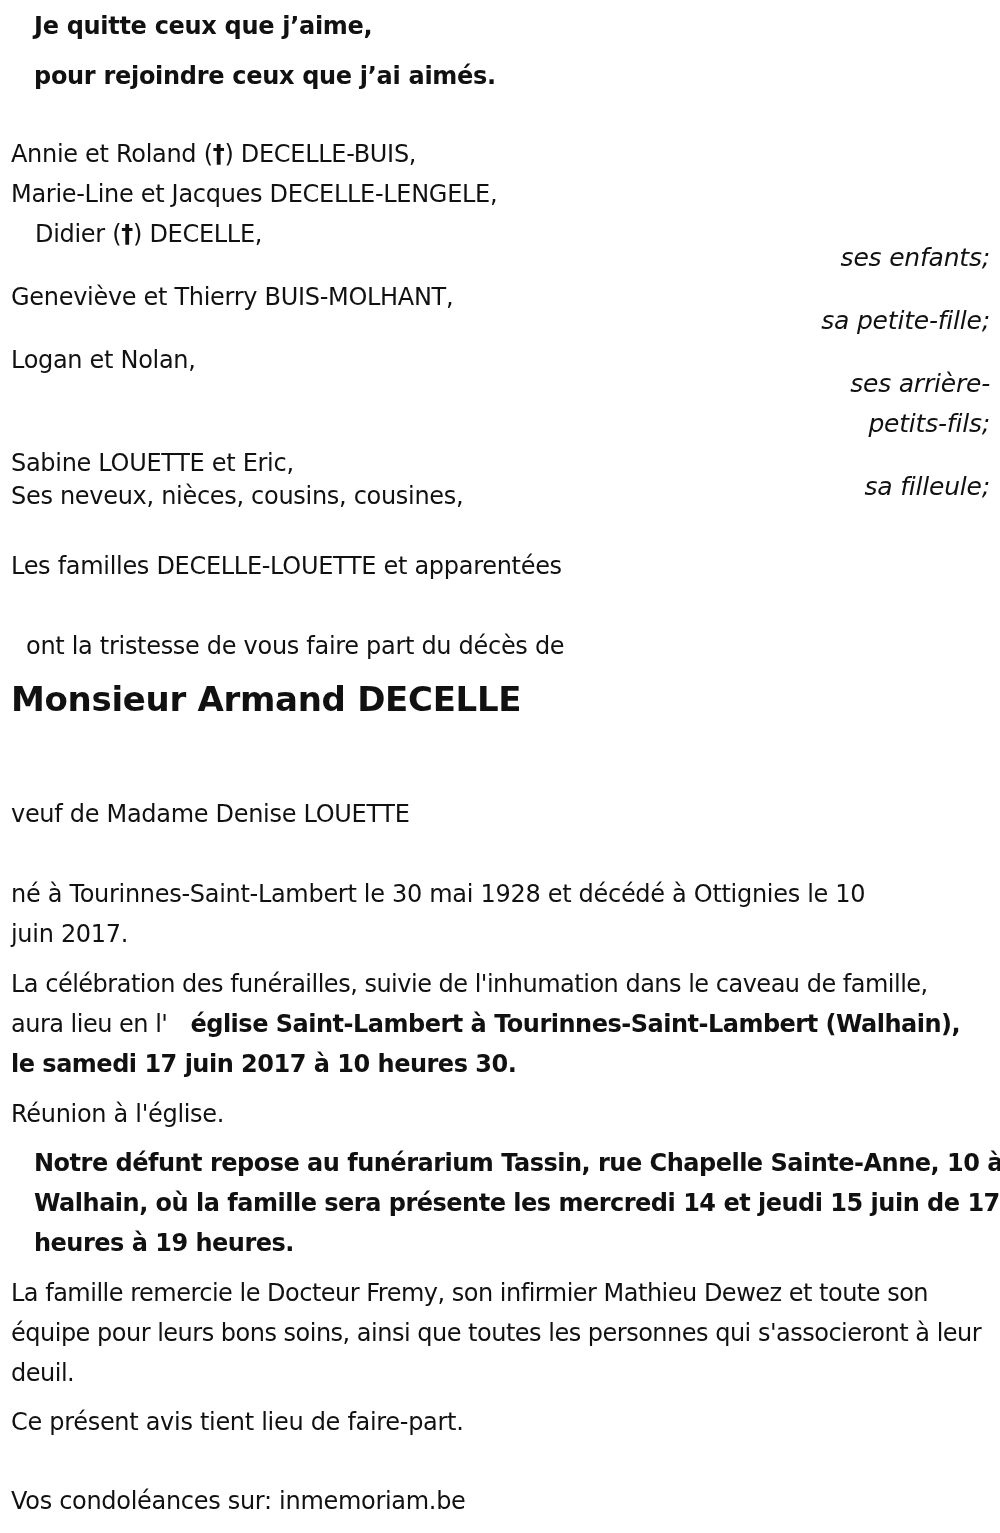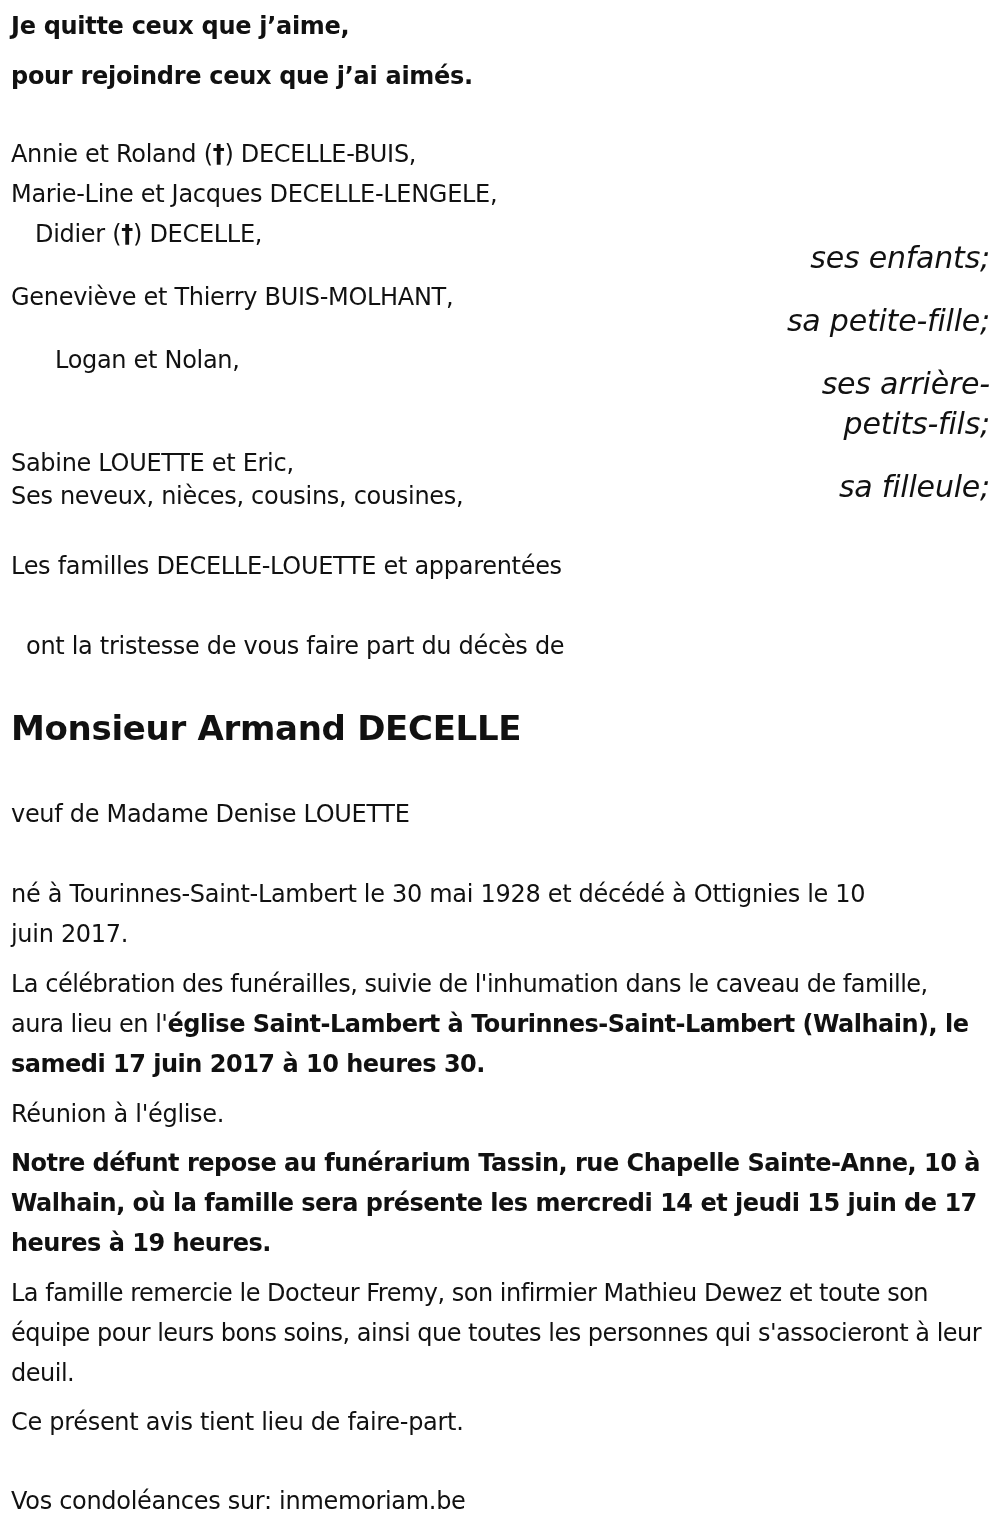--- a/index.html
+++ b/index.html
@@ -16,25 +16,25 @@
       color: #111111;
     }
     .line {
       position: absolute;
       left: 11px;
       font-size: 24px;
       line-height: 40px;
       white-space: nowrap;
       letter-spacing: -0.3px;
     }
-    .bold { font-weight: bold; }
+    .bold { font-weight: bold; margin-left: 23px; }
     .right {
       position: absolute;
       right: 10px;
-      font-size: 30px;
+      font-size: 25px;
       line-height: 40px;
       font-style: italic;
       text-align: right;
       white-space: nowrap;
       letter-spacing: -0.2px;
     }
     .title {
       position: absolute;
       left: 11px;
       font-size: 34px;
@@ -66,33 +66,33 @@
 </div>
 <div class="line" style="top:174px;">Marie-Line et Jacques DECELLE-LENGELE,</div>
 <div class="line" style="top:214px;margin-left:24px;">
   <span>Didier (</span><span class="cross">†</span><span>) DECELLE,</span>
 </div>
 <div class="right" style="top:238px;">ses enfants;</div>
 
 <div class="line" style="top:277px;">Geneviève et Thierry BUIS-MOLHANT,</div>
 <div class="right" style="top:301px;">sa petite-fille;</div>
 
-<div class="line" style="top:340px;margin-left:44px;">Logan et Nolan,</div>
+<div class="line" style="top:340px;">Logan et Nolan,</div>
 <div class="right" style="top:364px;">ses arrière-</div>
 <div class="right" style="top:404px;text-align:center;">petits-fils;</div>
 
 <div class="line" style="top:443px;">Sabine LOUETTE et Eric,</div>
 <div class="right" style="top:467px;text-align:right;">sa filleule;</div>
 
 <div class="line" style="top:476px;">Ses neveux, nièces, cousins, cousines,</div>
 <div class="line" style="top:546px;">Les familles DECELLE-LOUETTE et apparentées</div>
 
 <div class="line" style="top:626px;margin-left:15px;">ont la tristesse de vous faire part du décès de</div>
 
-<div class="title" style="top:703px;">Monsieur Armand DECELLE</div>
+<div class="title" style="top:674px;">Monsieur Armand DECELLE</div>
 
 <div class="line" style="top:752px;margin-top:42px;">veuf de Madame Denise LOUETTE</div>
 
 <div class="line" style="top:874px;">né à Tourinnes-Saint-Lambert le 30 mai 1928 et décédé à Ottignies le 10</div>
 <div class="line" style="top:914px;">juin 2017.</div>
 
 <div class="para" style="top:964px;">
   <span>La célébration des funérailles, suivie de l'inhumation dans le caveau de famille, aura lieu en l'</span><span class="bold">église Saint-Lambert à Tourinnes-Saint-Lambert (Walhain), le samedi 17 juin 2017 à 10 heures 30.</span>
 </div>
 

